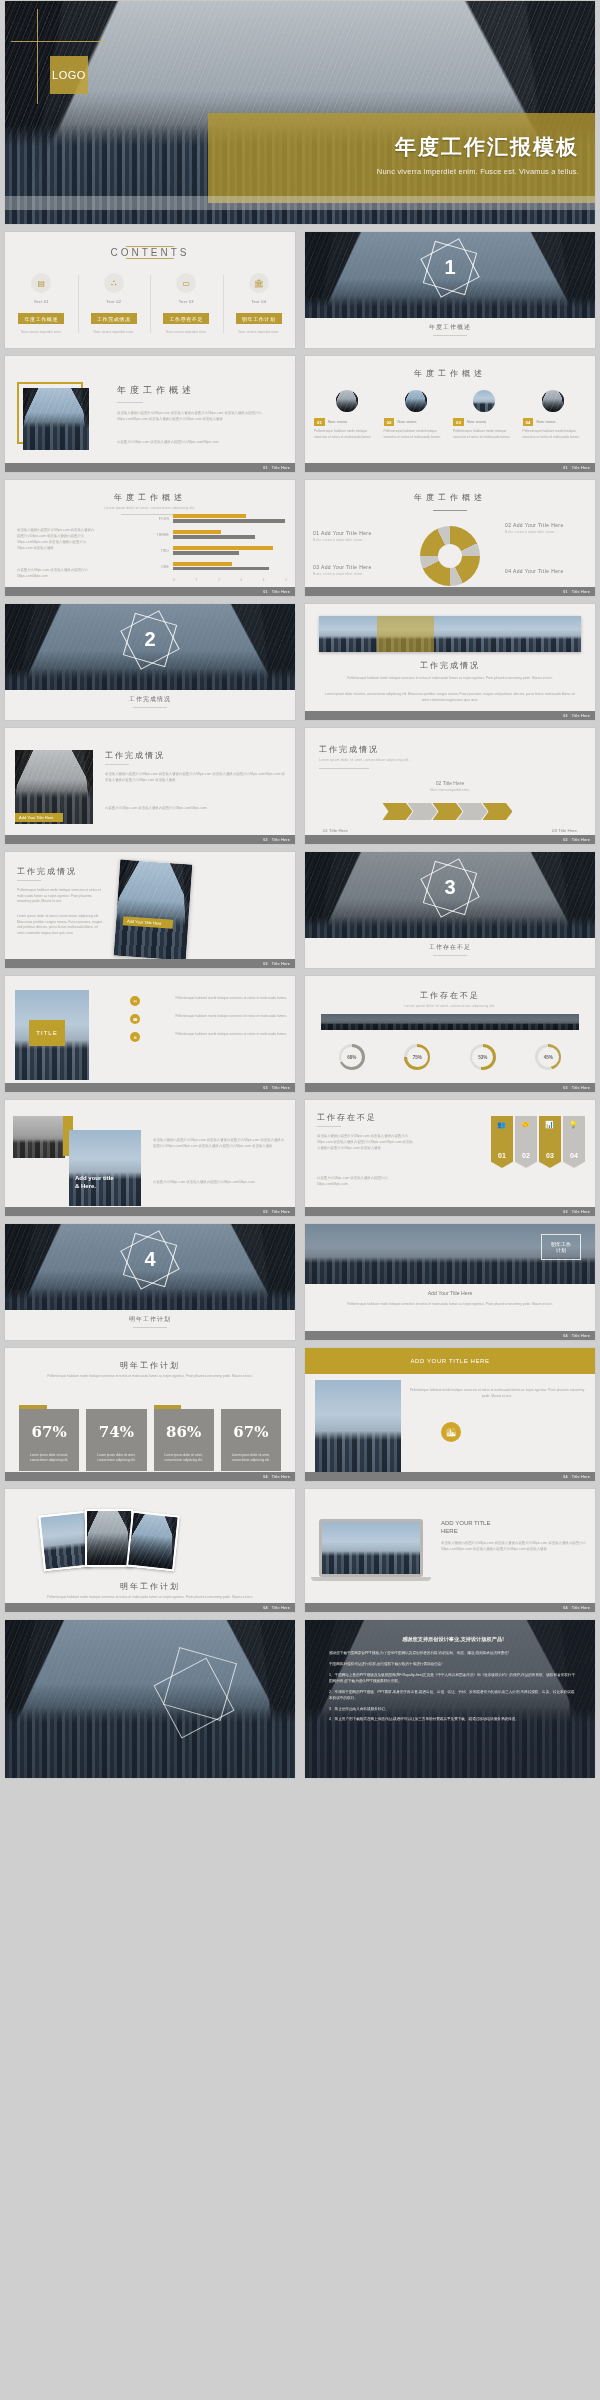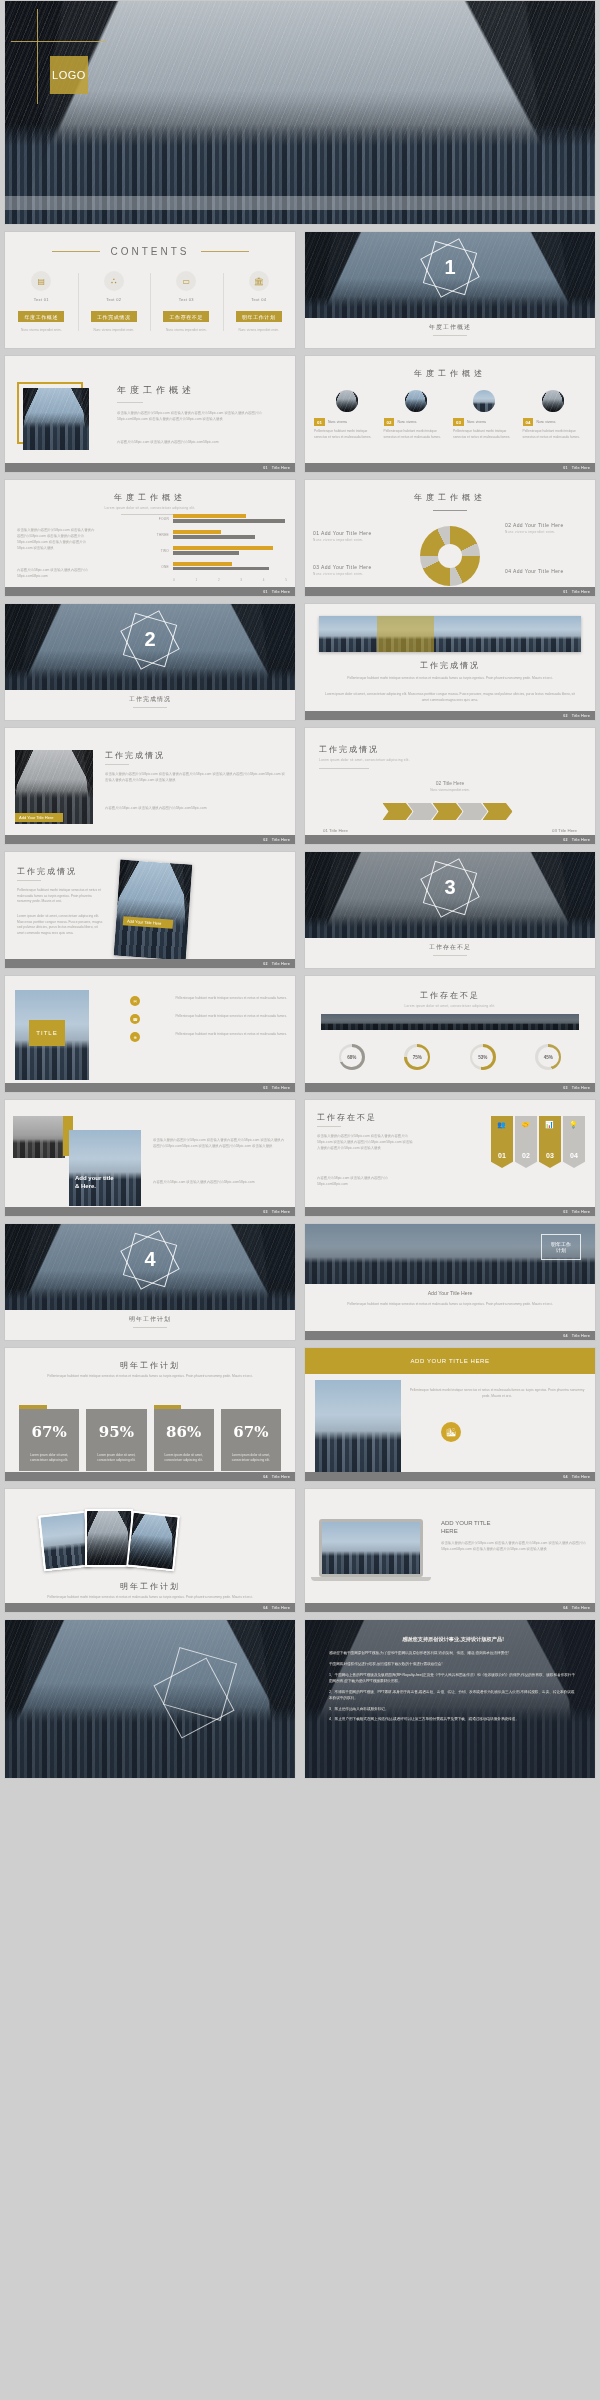--- a/index.html
+++ b/index.html
@@ -97,21 +97,21 @@
   .zh-title.sm { font-size: 8px; }
   .zh-title.md { font-size: 9px; letter-spacing: 4px; }
   .sub-en { color:#b3b1ad; font-size: 3.2px; letter-spacing:.2px; }
   .body-zh { color:#a9a7a3; font-size: 3.4px; line-height: 1.75; }
   .body-en { color:#a9a7a3; font-size: 3.3px; line-height: 1.7; }
   .rule { height:1px; background:#cfcdc8; }
   .goldbg { background: #b99b33; }
 
   
   .contents { height: 118px; }
-  .contents .hdr { display:flex; align-items:center; justify-content:center; gap:11px; margin-top: 14px; }
+  .contents .hdr { display:flex; align-items:center; justify-content:center; gap:0; margin-top: 14px; flex-direction: column; }
   .contents .hdr .ln { width:48px; height:1px; background:#bda65a; }
   .contents .hdr h2 { color:#6f6f6f; font-size: 10px; letter-spacing: 3px; font-weight: normal;}
   .contents .cols { display:flex; margin-top: 14px; }
   .contents .col { flex:1; text-align:center; position:relative; }
   .contents .col + .col::before{ content:""; position:absolute; left:0; top:2px; bottom:2px; width:1px; background:#dddbd7;}
   .circ { width:20px;height:20px;border-radius:50%;background:#e7e5e1;margin:0 auto; display:flex;align-items:center;justify-content:center;color:#b4922f;font-size:8px;}
   .contents .tx { margin-top:6px; color:#8d8b87; font-size:4px; letter-spacing:.3px;}
   .chip { display:inline-block; margin-top:9px; padding:2.5px 6px; color:#fff; font-size:5px; letter-spacing:.6px; font-family:"DejaVu Sans",sans-serif; }
   .contents .lorem { margin-top:5px; color:#b5b3af; font-size:3.2px; line-height:1.6;}
 
@@ -190,20 +190,24 @@
     <div class="slide full cover">
       <div class="photo sky-grey">
         <div class="blds"></div>
           <div class="cityline"></div>
       </div>
       <div class="cross-v"></div>
       <div class="cross-h"></div>
       <div class="logo-box">
         <span>LOGO</span>
       </div>
+      <div class="title-band">
+        <div class="zh">年度工作汇报模板</div>
+        <div class="en">Nunc viverra imperdiet enim. Fusce est. Vivamus a tellus.</div>
+      </div>
       <div class="band-line"></div>
     </div>
   </div>
 
   <div class="row">
     <div class="slide contents">
       <div class="hdr">
         <div class="ln"></div>
         <h2>CONTENTS</h2>
         <div class="ln"></div>
@@ -689,21 +693,21 @@
     <div class="slide" style="height:135px">
       <div class="zh-title sm" style="position:absolute; left:0;right:0; top:12px; text-align:center;">明年工作计划</div>
       <div class="body-en" style="position:absolute; left:30px; right:30px; top:26px; text-align:center;">Pellentesque habitant morbi tristique senectus et netus et malesuada fames ac turpis egestas. Proin pharetra nonummy pede. Mauris et orci.</div>
       <div class="pcards">
         <div class="pcard">
           <div class="tab"></div>
           <div class="pv">67%</div>
           <div class="pt">Lorem ipsum dolor sit amet, consectetuer adipiscing elit.</div>
         </div>
         <div class="pcard">
-          <div class="pv">95%</div>
+          <div class="pv">74%</div>
           <div class="pt">Lorem ipsum dolor sit amet, consectetuer adipiscing elit.</div>
         </div>
         <div class="pcard">
           <div class="tab"></div>
           <div class="pv">86%</div>
           <div class="pt">Lorem ipsum dolor sit amet, consectetuer adipiscing elit.</div>
         </div>
         <div class="pcard">
           <div class="pv">67%</div>
           <div class="pt">Lorem ipsum dolor sit amet, consectetuer adipiscing elit.</div>

